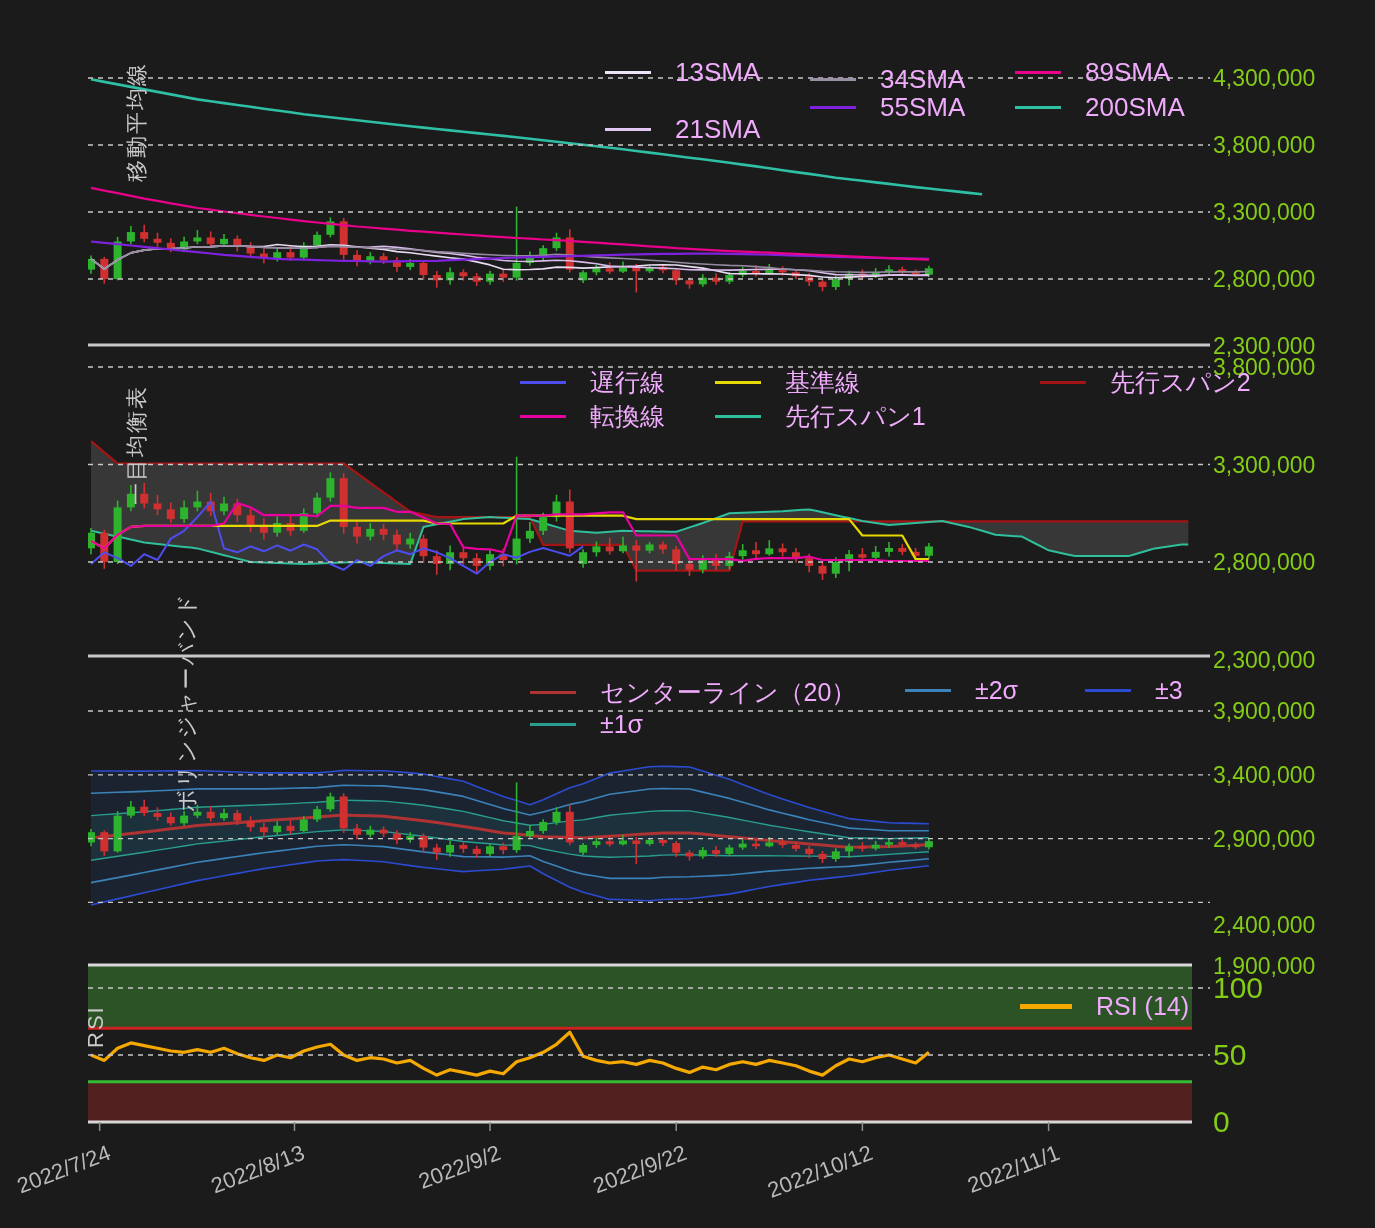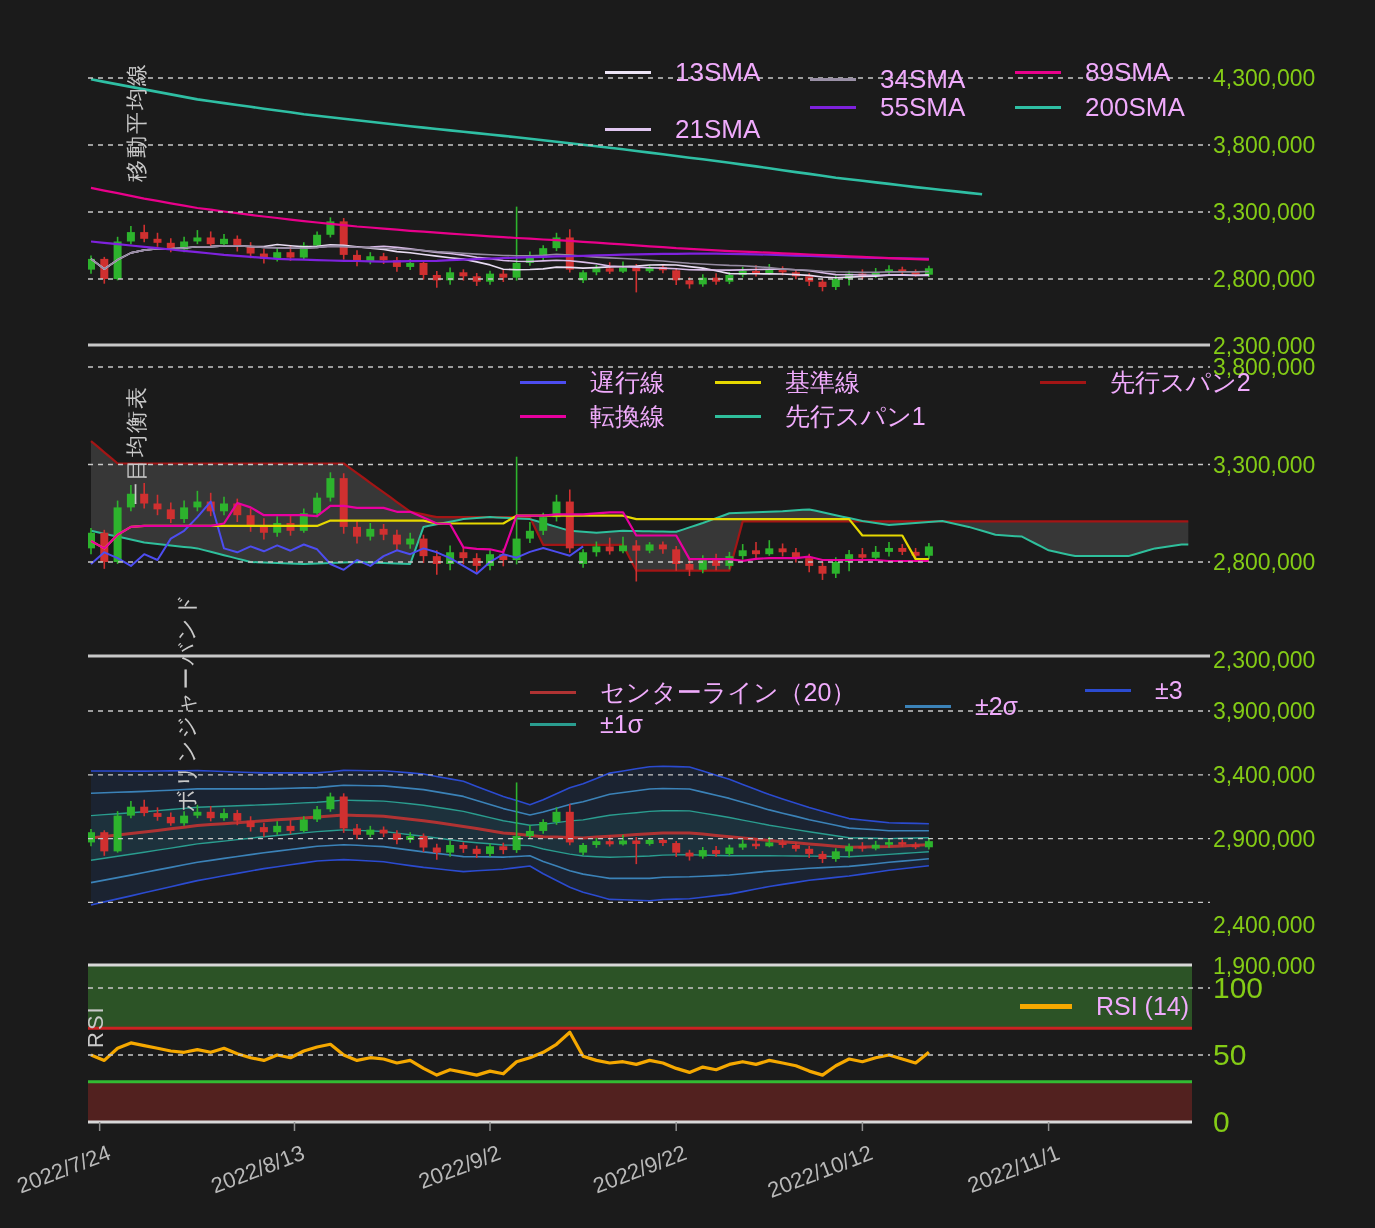--- a/index.html
+++ b/index.html
@@ -544,21 +544,21 @@
         <span class="legend-label ">転換線</span>
       </div>
       <div class="legend-item" style="left: 715px; top: 400px;">
         <span class="legend-swatch" style="background: rgb(47, 191, 156);"></span>
         <span class="legend-label ">先行スパン1</span>
       </div>
       <div class="legend-item" style="left: 530px; top: 676px;">
         <span class="legend-swatch" style="background: rgb(176, 51, 51);"></span>
         <span class="legend-label ">センターライン（20）</span>
       </div>
-      <div class="legend-item" style="left: 905px; top: 692px;">
+      <div class="legend-item" style="left: 905px; top: 676px;">
         <span class="legend-swatch" style="background: rgb(59, 130, 184);"></span>
         <span class="legend-label ">±2σ</span>
       </div>
       <div class="legend-item" style="left: 1085px; top: 676px;">
         <span class="legend-swatch" style="background: rgb(43, 75, 208);"></span>
         <span class="legend-label ">±3</span>
       </div>
       <div class="legend-item" style="left: 530px; top: 710px;">
         <span class="legend-swatch" style="background: rgb(42, 157, 143);"></span>
         <span class="legend-label ">±1σ</span>

